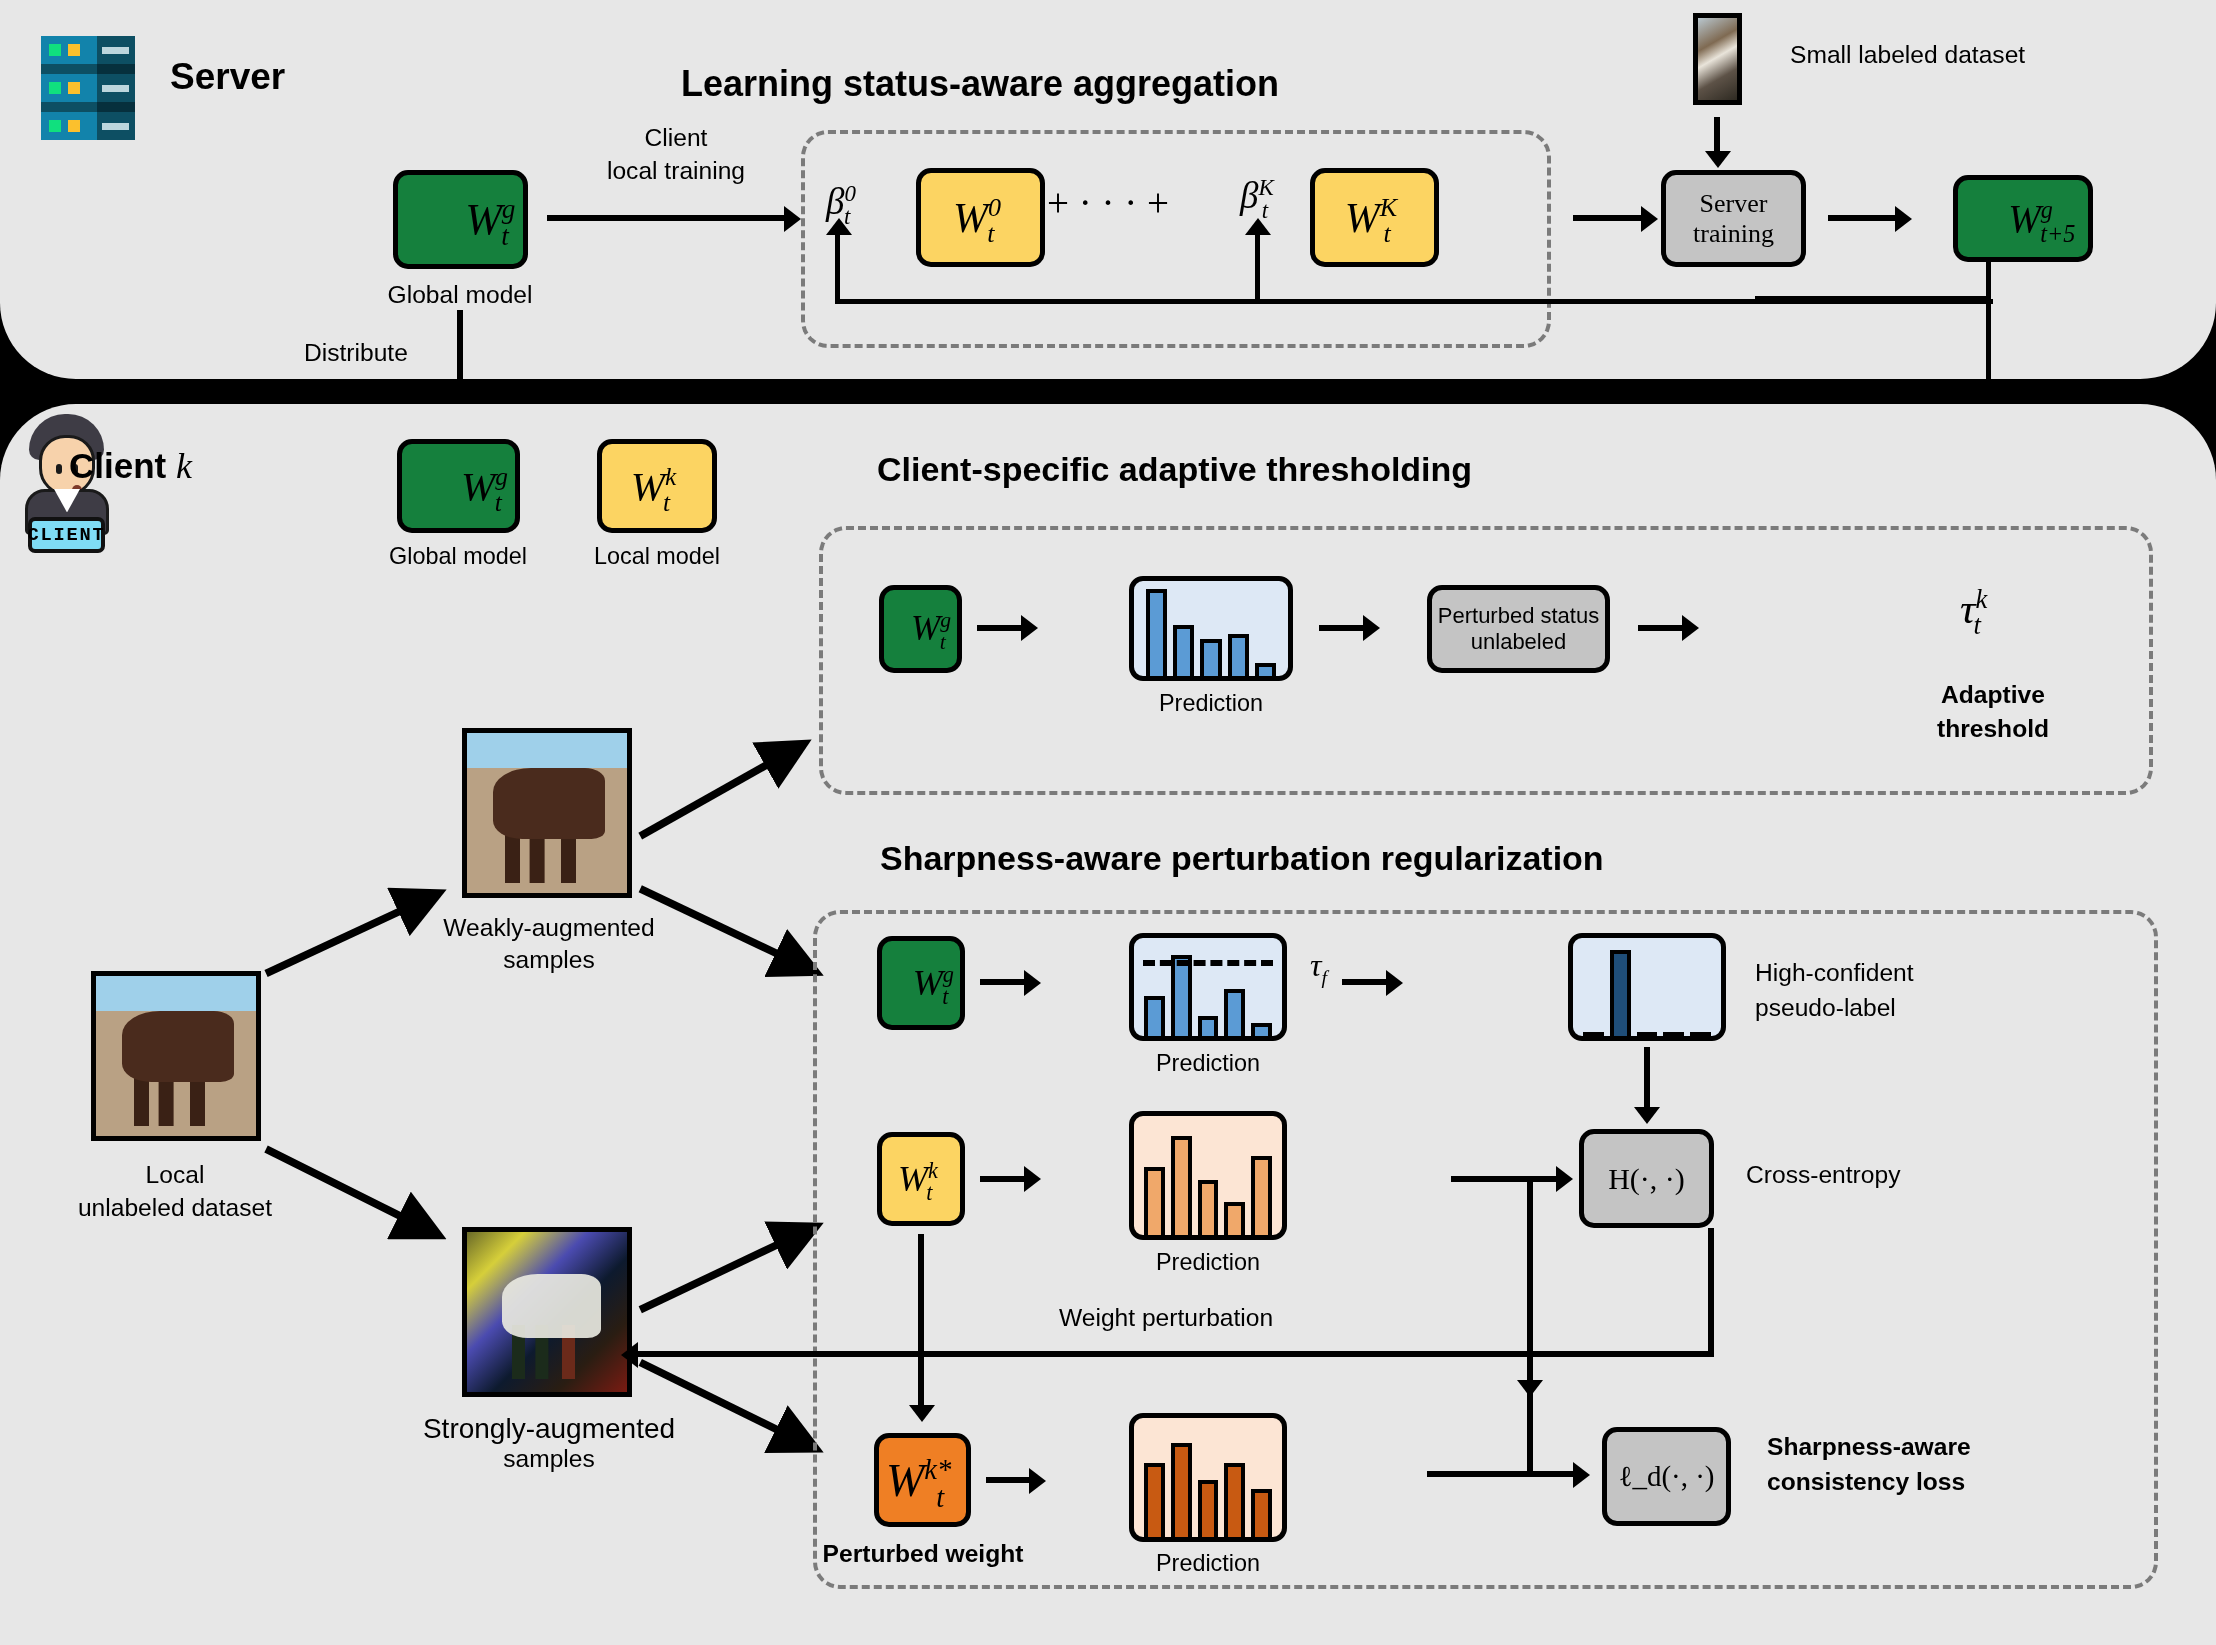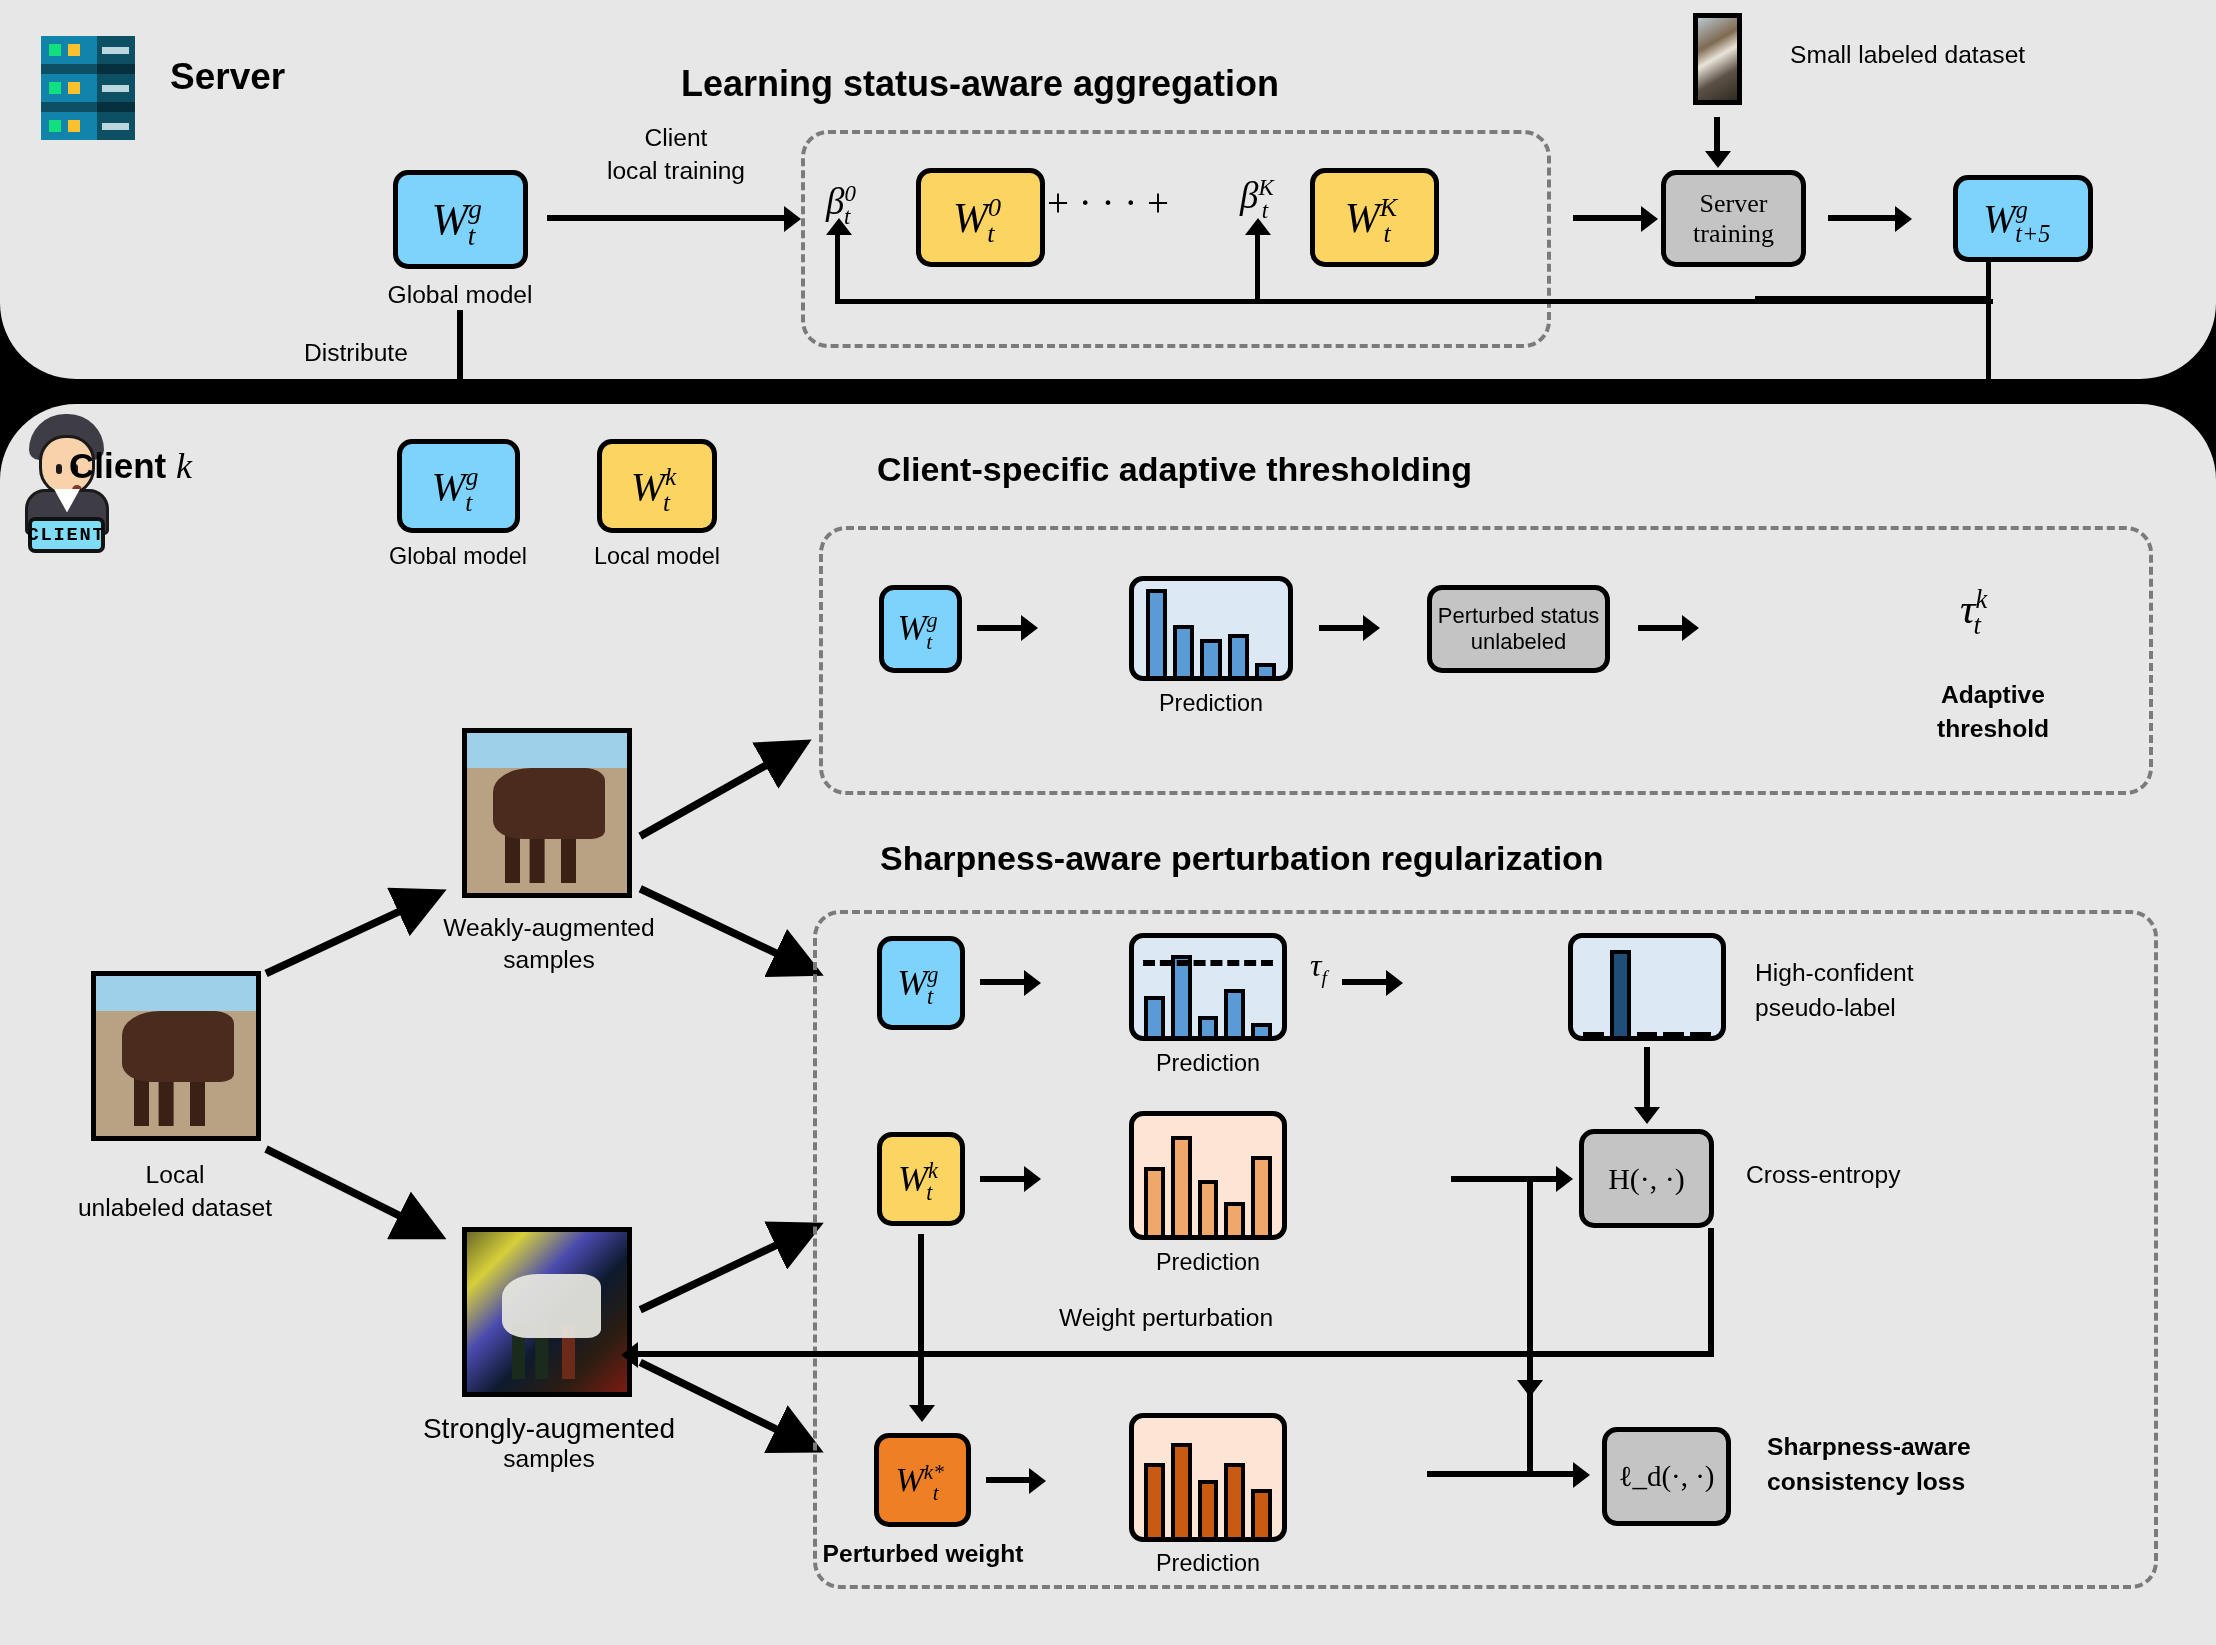--- a/index.html
+++ b/index.html
@@ -11,21 +11,21 @@
 
   .lbl{position:absolute;white-space:nowrap;line-height:1.12;}
   .ttl{font-weight:bold;}
   .ctr{text-align:center;transform:translateX(-50%);}
   .serif{font-family:"Liberation Serif",serif;font-style:italic;}
 
   
   .box{position:absolute;border:5.3px solid #000;border-radius:15px;
        box-sizing:border-box;display:flex;align-items:center;justify-content:center;
        font-family:"Liberation Serif",serif;}
-  .green{background:#7dd3fc;}
+  .green{background:#15803d;justify-content:flex-end;}
   .yellow{background:#fcd462;}
   .orange{background:#ef7f24;}
   .grey{background:#c4c4c4;}
   .lightblue{background:#dde8f5;}
   .lightorange{background:#fce5d4;}
 
   
   .m{font-family:"Liberation Serif",serif;font-style:italic;position:relative;display:inline-block;}
   .sup{font-size:.62em;position:relative;top:-.58em;font-style:italic;}
   .sub{font-size:.62em;position:relative;top:.42em;font-style:italic;left:-.52em;}
@@ -360,21 +360,21 @@
 <div class="lbl" style="left:1746px;top:1161px;font-size:24.6px;">Cross-entropy</div>
 
 <div class="vline" style="left:1708px;top:1228px;height:129px;"></div>
 <div class="hline" style="left:638px;top:1351px;width:1076px;"></div>
 <div class="arrowL" style="left:621px;top:1342px;"></div>
 <div class="lbl" style="left:1059px;top:1304px;font-size:24.6px;">Weight perturbation</div>
 
 <div class="vline" style="left:918px;top:1234px;height:175px;"></div>
 <div class="arrowD" style="left:909px;top:1405px;"></div>
 
-<div class="box orange" style="left:874px;top:1433px;width:97px;height:94px;font-size:34px;">
+<div class="box orange" style="left:874px;top:1433px;width:97px;height:94px;font-size:46px;">
   <span class="m">W<span class="sup">k*</span><span class="sub">t</span></span>
 </div>
 <div class="lbl ttl ctr" style="left:923px;top:1540px;font-size:24.6px;">Perturbed weight</div>
 
 <div class="hline" style="left:986px;top:1477px;width:47px;"></div>
 <div class="arrowR" style="left:1029px;top:1468px;"></div>
 
 <div class="chart lightorange" id="chart-perturbed" style="left:1129px;top:1413px;width:158px;height:129px;padding:0 4.7px;">
     <div class="bar" style="background: rgb(200, 90, 18); width: 15%; height: 62.56%;"></div>
     <div class="bar" style="background: rgb(200, 90, 18); width: 15%; height: 79.12%;"></div>

